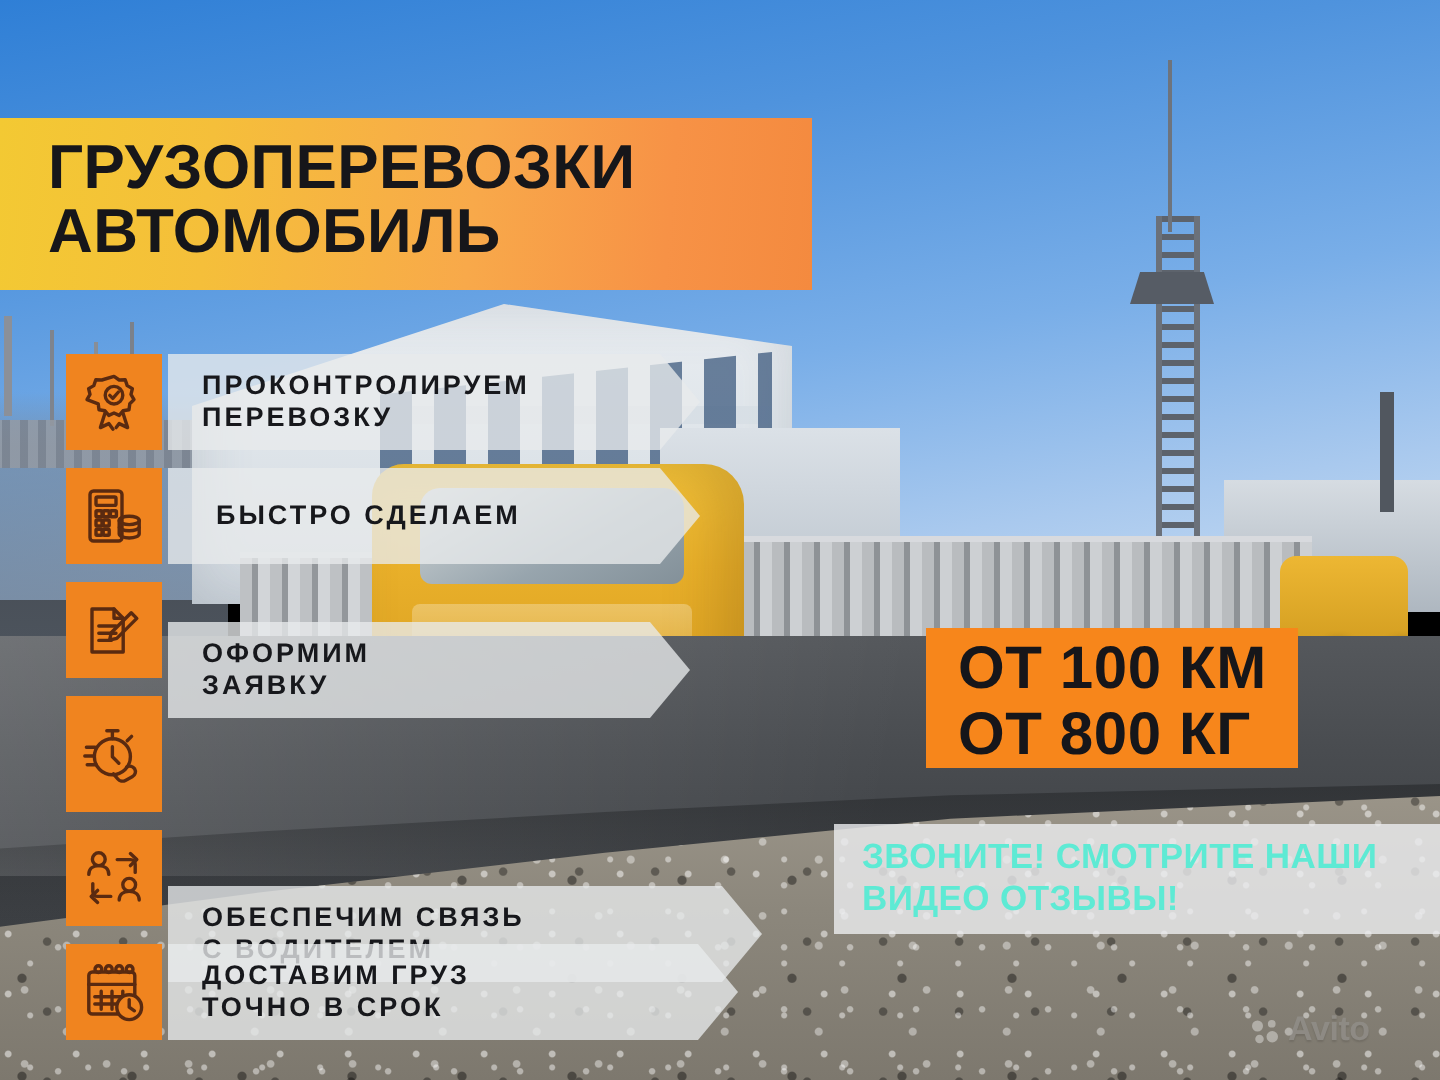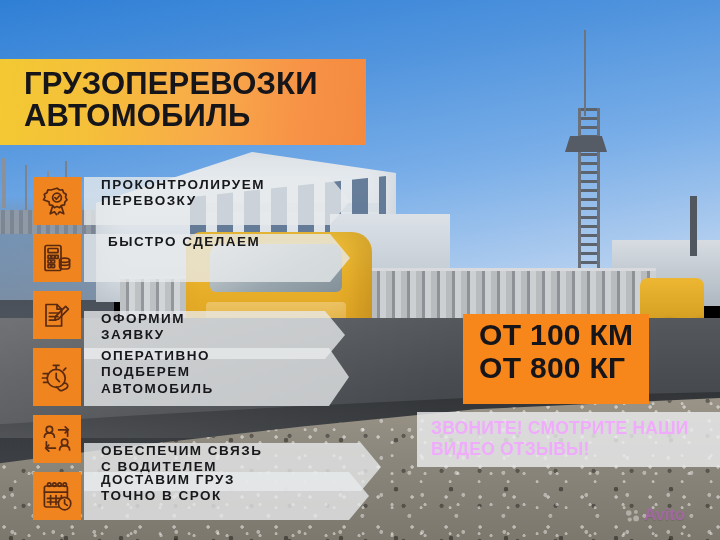--- a/index.html
+++ b/index.html
@@ -153,42 +153,42 @@
     clip-path: polygon(0 100%, 0 46%, 18% 34%, 42% 20%, 66% 8%, 100% 0, 100% 100%);
   }
   .gravel-shadow {
     position: absolute; left: 0; top: 392px; width: 720px; height: 70px;
     background: linear-gradient(to bottom, rgba(30,32,34,.5), rgba(30,32,34,0));
     clip-path: polygon(0 100%, 0 46%, 18% 34%, 42% 20%, 66% 8%, 100% 0, 100% 100%);
   }
 
   
   .headline {
-    position: absolute; left: 0; top: 59px; width: 366px; padding: 9px 16px 13px 24px;
+    position: absolute; left: 0; top: 59px; width: 406px; padding: 9px 16px 13px 24px;
     background: linear-gradient(95deg, #f3c933 0%, #f5bf3a 26%, #f8a94a 58%, #f79246 82%, #f48a3f 100%);
     box-sizing: border-box;
   }
   .headline-line {
     font-size: 31px; font-weight: 700; line-height: 1.04; letter-spacing: .2px;
     color: #16161a; white-space: nowrap;
   }
 
   
   .features { position: absolute; left: 33px; top: 177px; }
   .feature {
     display: flex; align-items: stretch; margin-bottom: 9px; height: 48px;
   }
   .feature-icon {
     width: 48px; height: 48px; flex: 0 0 48px;
     background: #f0841f;
     display: flex; align-items: center; justify-content: center;
   }
   .feature-icon svg { width: 32px; height: 32px; display: block; }
   .feature-chip {
-    position: relative; height: 48px; display: flex; align-items: flex-start;
+    position: relative; height: 48px; display: flex; align-items: center;
     padding: 0 34px 0 17px; margin-left: 3px;
     background: rgba(232,234,236,.78);
     clip-path: polygon(0 0, calc(100% - 20px) 0, 100% 50%, calc(100% - 20px) 100%, 0 100%);
   }
   .feature-text {
     font-size: 13.5px; font-weight: 700; line-height: 1.22; letter-spacing: 1.5px;
     color: #17181c; text-transform: uppercase; white-space: nowrap;
   }
 
   
@@ -197,47 +197,47 @@
   .w3 .feature-chip { width: 210px; margin-top: 20px; }
   .w4 .feature-chip { width: 214px; }
   .w5 .feature-chip { width: 246px; margin-top: 28px; }
   .w6 .feature-chip { width: 234px; }
   .tall { height: 58px; }
   .tall .feature-icon { height: 58px; flex-basis: 48px; }
   .tall .feature-chip { height: 58px; }
 
   
   .badge {
-    position: absolute; left: 463px; top: 314px; padding: 4px 16px 20px 16px;
+    position: absolute; left: 463px; top: 314px; padding: 4px 16px 0 16px;
     background: #f7861b;
   }
   .badge-line {
     font-size: 30px; font-weight: 700; line-height: 1.1; color: #16161a;
     white-space: nowrap; letter-spacing: .3px;
   }
 
   
   .cta {
     position: absolute; left: 417px; top: 412px; width: 303px; padding: 6px 10px 8px 14px;
     background: rgba(236,238,240,.80); box-sizing: border-box;
   }
   .cta-line {
-    font-size: 17.5px; font-weight: 700; line-height: 1.18; color: #f0abfc;
+    font-size: 17.5px; font-weight: 700; line-height: 1.18; color: #5eead4;
     white-space: nowrap; letter-spacing: .2px;
   }
 
   
   .watermark {
     position: absolute; left: 625px; top: 505px;
     display: flex; align-items: center; gap: 4px;
     opacity: .38;
   }
   .watermark svg { width: 15px; height: 15px; display: block; }
   .watermark-text {
-    font-size: 17px; font-weight: 700; color: #d946ef; letter-spacing: -.2px;
+    font-size: 17px; font-weight: 700; color: #a3a3a3; letter-spacing: -.2px;
     text-shadow: 0 1px 1px rgba(0,0,0,.3);
   }
 </style>
 </head>
 <body>
 
 <div id="ad">
 
   <div class="photo">
     <div class="sky"></div>
@@ -340,27 +340,20 @@
     <div class="feature w4 tall">
       <div class="feature-icon">
         <svg viewBox="0 0 32 32" fill="none" stroke="#5a2a10" stroke-width="1.7" stroke-linecap="round" stroke-linejoin="round">
           <circle cx="15.2" cy="17.4" r="9"></circle>
           <path d="M12.4 4.4h5.6M15.2 4.4v4M22.6 9.4l2.2-2.2"></path>
           <path d="M15.2 12.4v5l3.2 3.2"></path>
           <path d="M2.2 12.6h4.4M1.4 17h4.2M2.6 21.4H7"></path>
           <path d="M22.4 22.4c1.4-.6 3.1-.2 3.9 1 .9 1.4.3 3.2-1.2 4l-3.4 1.8c-1.3.7-2.9.4-3.8-.7l-2.2-2.6"></path>
         </svg>
       </div>
-      <div class="feature-chip">
-        <div>
-          <div class="feature-text">ОПЕРАТИВНО</div>
-          <div class="feature-text">ПОДБЕРЕМ</div>
-          <div class="feature-text">АВТОМОБИЛЬ</div>
-        </div>
-      </div>
     </div>
 
     <div class="feature w5">
       <div class="feature-icon">
         <svg viewBox="0 0 32 32" fill="none" stroke="#5a2a10" stroke-width="1.7" stroke-linecap="round" stroke-linejoin="round">
           <circle cx="8.4" cy="6.6" r="3.2"></circle>
           <path d="M3.4 14.2c0-2.8 2.2-4.4 5-4.4s5 1.6 5 4.4"></path>
           <circle cx="23.6" cy="19.4" r="3.2"></circle>
           <path d="M18.6 27c0-2.8 2.2-4.4 5-4.4s5 1.6 5 4.4"></path>
           <path d="M17.6 6.8h6.6a2.4 2.4 0 0 1 2.4 2.4v4"></path>

